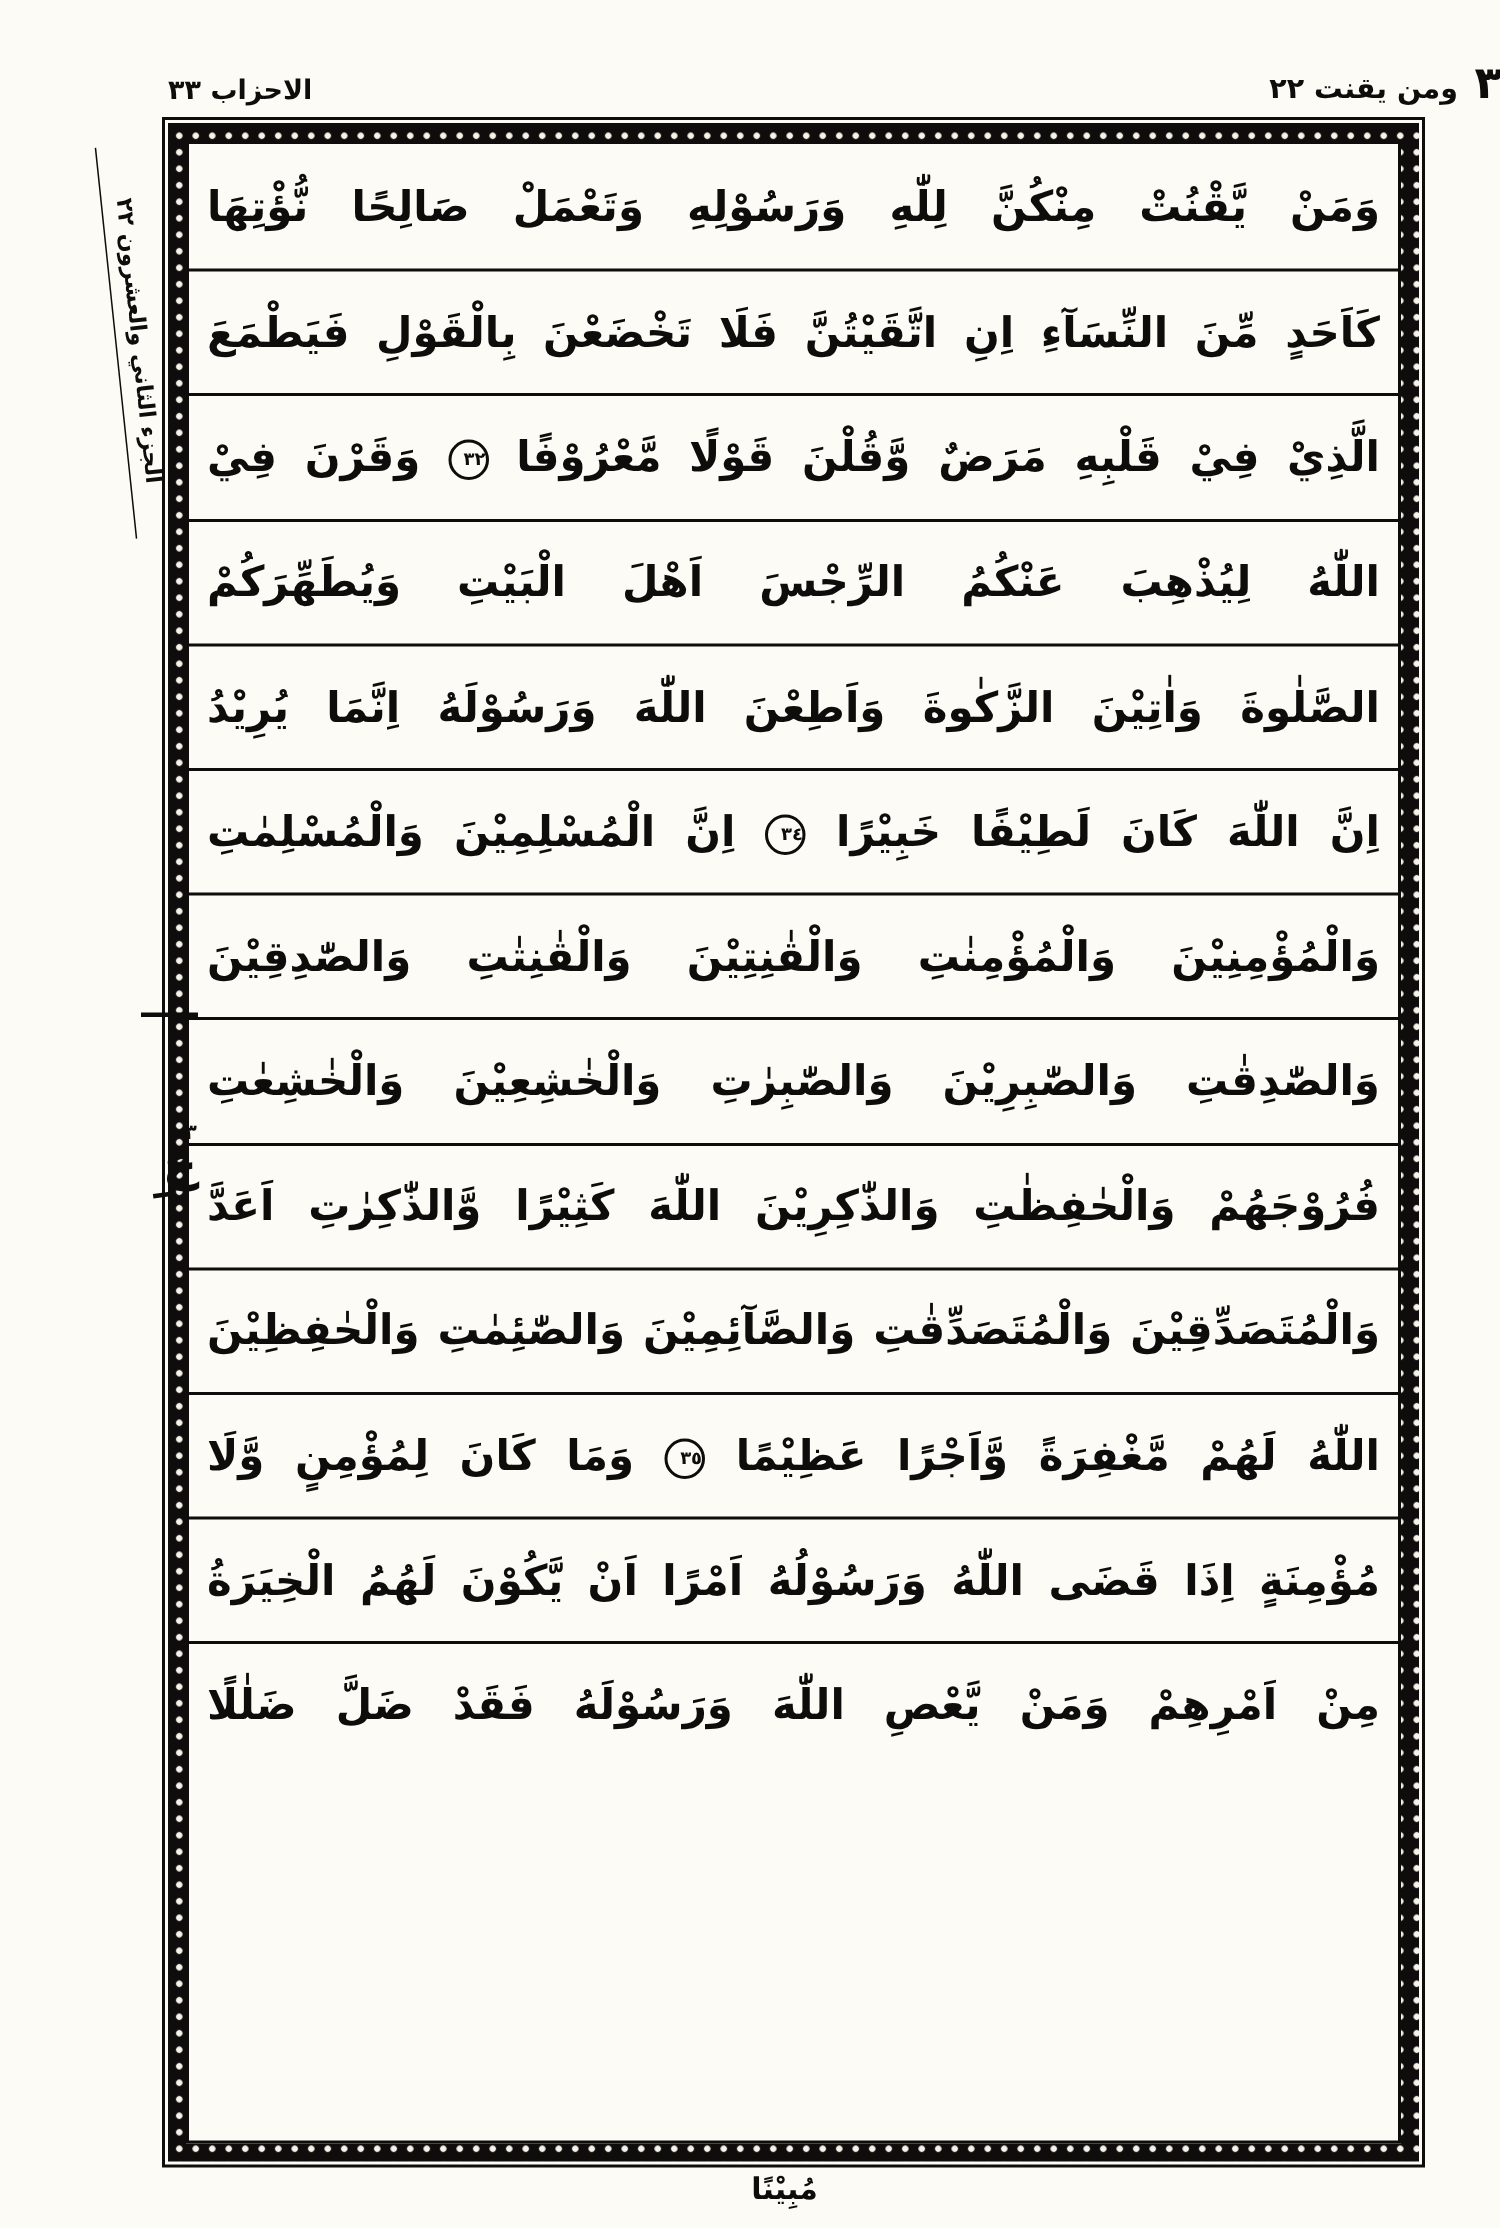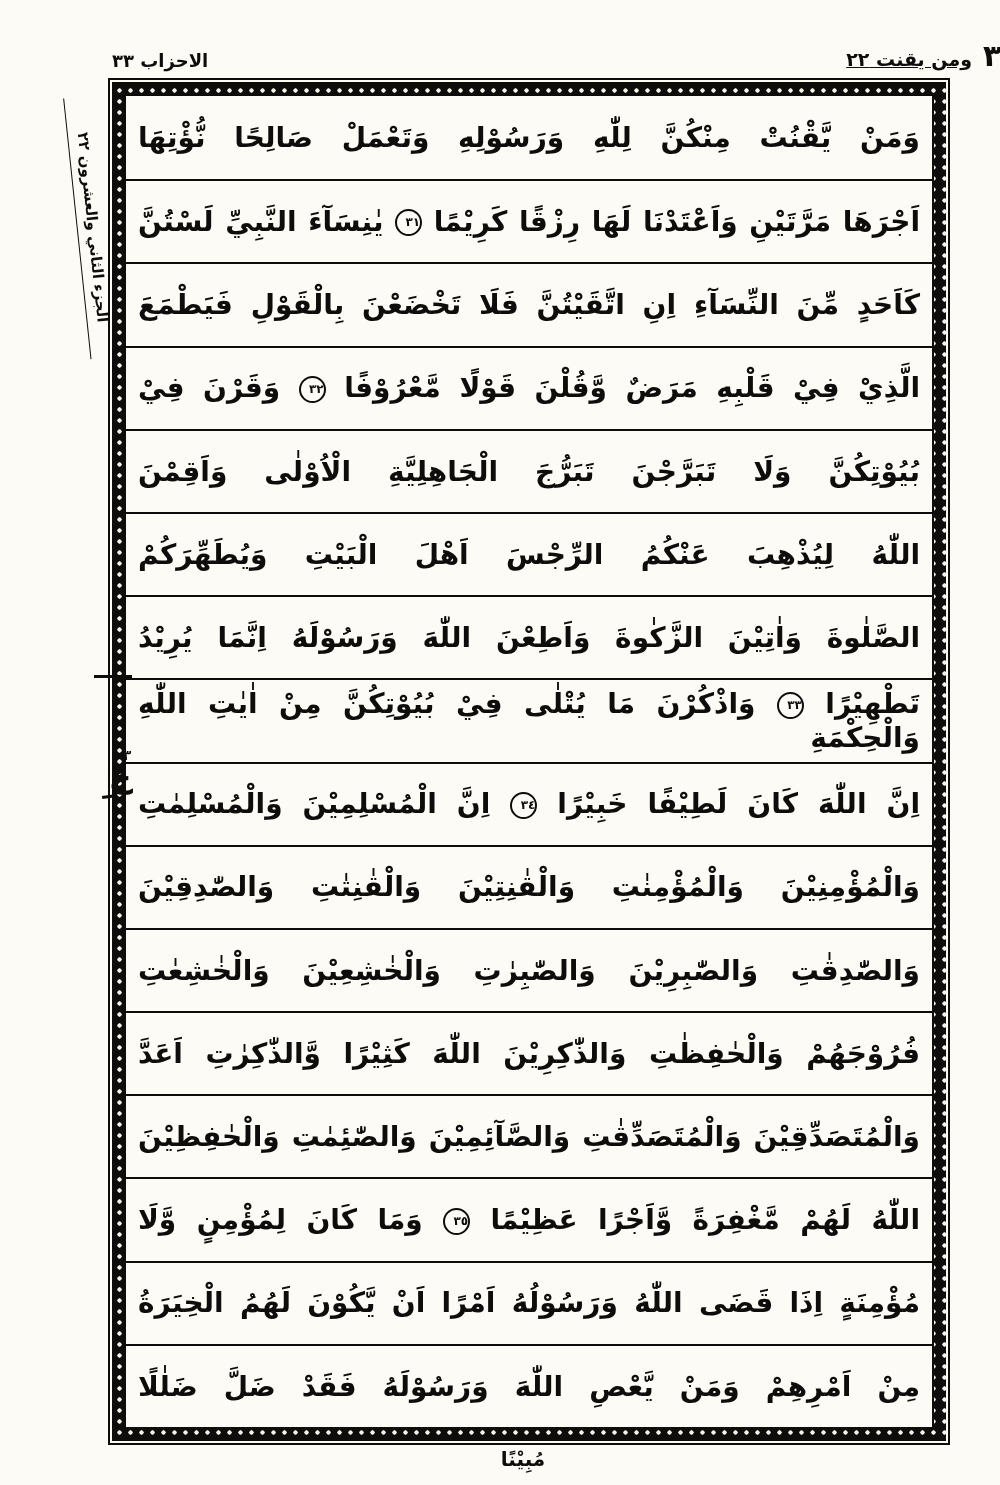--- a/index.html
+++ b/index.html
@@ -20,21 +20,21 @@
   .hdr-left{
     position:absolute;top:50px;left:112px;
     font-size:18px;font-weight:700;direction:rtl;
   }
   .hdr-center{
     position:absolute;top:38px;left:0;width:100%;
     text-align:right;font-size:30px;font-weight:800;letter-spacing:2px;padding-left:38px;
   }
   .hdr-right{
     position:absolute;top:48px;right:28px;
-    font-size:19px;font-weight:700;direction:rtl;text-decoration:underline;
+    font-size:19px;font-weight:700;direction:rtl;
   }
 
   
   .frame{
     position:absolute;left:108px;top:78px;width:842px;height:1367px;
     box-sizing:border-box;border:2px solid var(--ink);padding:2px;
     background:var(--paper);
   }
   .band{
     width:100%;height:100%;box-sizing:border-box;padding:12px;
@@ -108,39 +108,30 @@
   <div class="hdr-center">٣٨١</div>
   <div class="hdr-right">ومن يقنت ٢٢</div>
 
   <div class="frame">
     <div class="band">
       <div class="inner" id="text-area">
           <div class="row">
             <p class="line"><span>وَمَنْ يَّقْنُتْ مِنْكُنَّ لِلّٰهِ وَرَسُوْلِهِ وَتَعْمَلْ صَالِحًا نُّؤْتِهَا</span></p>
           </div>
           <div class="row">
-            <p class="line"><span>اَجْرَهَا مَرَّتَيْنِ وَاَعْتَدْنَا لَهَا رِزْقًا كَرِيْمًا</span> <span class="ayah-circle">٣١</span> <span>يٰنِسَآءَ النَّبِيِّ لَسْتُنَّ</span></p>
-          </div>
-          <div class="row">
             <p class="line"><span>كَاَحَدٍ مِّنَ النِّسَآءِ اِنِ اتَّقَيْتُنَّ فَلَا تَخْضَعْنَ بِالْقَوْلِ فَيَطْمَعَ</span></p>
           </div>
           <div class="row">
             <p class="line"><span>الَّذِيْ فِيْ قَلْبِهِ مَرَضٌ وَّقُلْنَ قَوْلًا مَّعْرُوْفًا</span> <span class="ayah-circle">٣٢</span> <span>وَقَرْنَ فِيْ</span></p>
           </div>
           <div class="row">
-            <p class="line"><span>بُيُوْتِكُنَّ وَلَا تَبَرَّجْنَ تَبَرُّجَ الْجَاهِلِيَّةِ الْاُوْلٰى وَاَقِمْنَ</span></p>
-          </div>
-          <div class="row">
             <p class="line"><span>اللّٰهُ لِيُذْهِبَ عَنْكُمُ الرِّجْسَ اَهْلَ الْبَيْتِ وَيُطَهِّرَكُمْ</span></p>
           </div>
           <div class="row">
             <p class="line"><span>الصَّلٰوةَ وَاٰتِيْنَ الزَّكٰوةَ وَاَطِعْنَ اللّٰهَ وَرَسُوْلَهُ اِنَّمَا يُرِيْدُ</span></p>
-          </div>
-          <div class="row">
-            <p class="line"><span>تَطْهِيْرًا</span> <span class="ayah-circle">٣٣</span> <span>وَاذْكُرْنَ مَا يُتْلٰى فِيْ بُيُوْتِكُنَّ مِنْ اٰيٰتِ اللّٰهِ وَالْحِكْمَةِ</span></p>
           </div>
           <div class="row">
             <p class="line"><span>اِنَّ اللّٰهَ كَانَ لَطِيْفًا خَبِيْرًا</span> <span class="ayah-circle">٣٤</span> <span>اِنَّ الْمُسْلِمِيْنَ وَالْمُسْلِمٰتِ</span></p>
           </div>
           <div class="row">
             <p class="line"><span>وَالْمُؤْمِنِيْنَ وَالْمُؤْمِنٰتِ وَالْقٰنِتِيْنَ وَالْقٰنِتٰتِ وَالصّٰدِقِيْنَ</span></p>
           </div>
           <div class="row">
             <p class="line"><span>وَالصّٰدِقٰتِ وَالصّٰبِرِيْنَ وَالصّٰبِرٰتِ وَالْخٰشِعِيْنَ وَالْخٰشِعٰتِ</span></p>
           </div>

